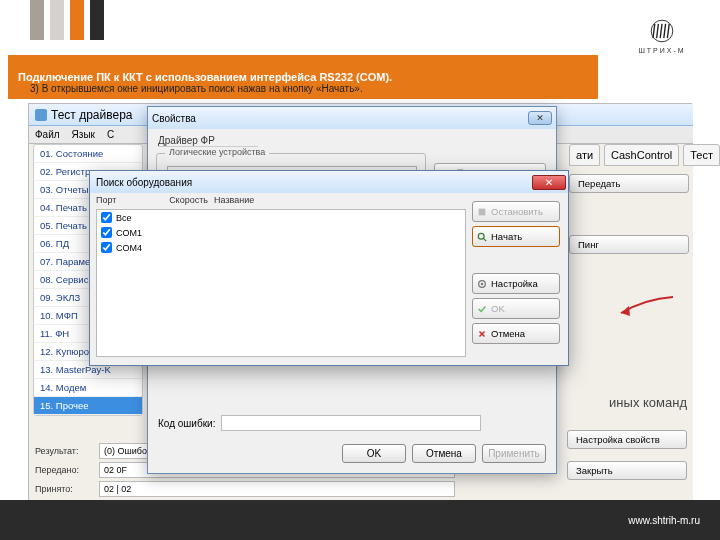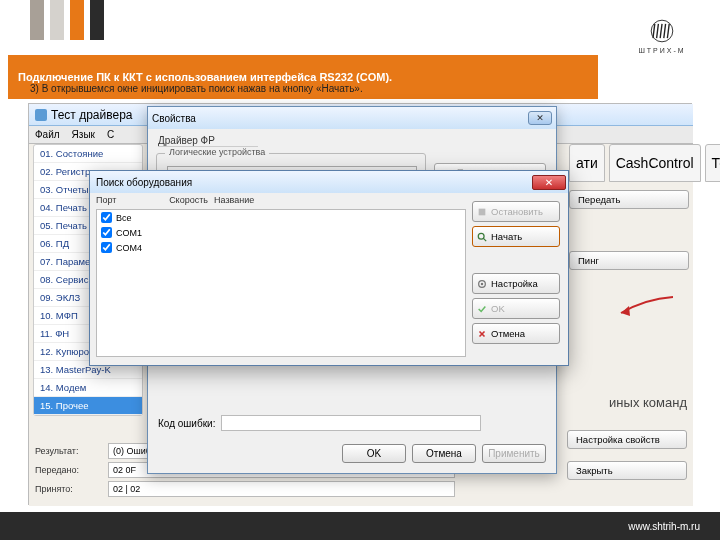--- a/index.html
+++ b/index.html
@@ -27,26 +27,26 @@
   .title-icon { width:12px; height:12px; background:#5b9bd5; border-radius:2px; }
   .title-txt { font-size: 12px; color:#000; }
   .menu { height: 18px; background:#eaeaea; border-bottom:1px solid #bbb; display:flex; gap:12px; padding:0 6px; align-items:center; font-size:10px; }
   
   .sidebar { position:absolute; top:40px; left:4px; width:110px; background:#fff; border:1px solid #ccc; border-radius:3px; }
   .side-item { padding: 3px 6px; border-bottom:1px solid #eee; font-size:9.5px; color:#1b3f8b; cursor:pointer; }
   .side-item.sel { background:#3c8ee0; color:#fff; }
   
   .right-tabs { position:absolute; top:40px; right:4px; width:120px; }
   .tab-row { display:flex; gap:4px; margin-bottom:8px; }
-  .rt-tab { border:1px solid #bbb; background:#f5f5f5; padding:10px 6px; font-size:14px; border-radius:3px 3px 0 0; }
+  .rt-tab { border:1px solid #bbb; background:#f5f5f5; padding:4px 6px; font-size:11px; border-radius:3px 3px 0 0; }
   .rt-btn { display:block; border:1px solid #aaa; background:linear-gradient(#fff,#e6e6e6); padding:3px 8px; font-size:9.5px; border-radius:3px; margin-bottom:12px; text-align:left; }
   
   .results { position:absolute; bottom:6px; left:6px; width:420px; }
   .res-row { display:flex; margin-bottom:3px; align-items:center; }
-  .res-label { width:73px; font-size:9px; color:#333; }
+  .res-label { width:64px; font-size:9px; color:#333; }
   .res-input { flex:1; border:1px solid #bbb; background:#fff; padding:2px 4px; font-size:9px; height:16px; }
   
   .right-bottom { position:absolute; bottom:14px; right:6px; width:120px; }
   
   
   .props-dialog { position:absolute; top:2px; left:118px; width:410px; height:368px; background:#f0f0f0; border:1px solid #6a8db3; box-shadow:0 4px 14px rgba(0,0,0,.3); }
   .props-title { height:22px; background:linear-gradient(#eef5ff,#cde3f9); display:flex; align-items:center; justify-content:space-between; padding:0 4px; }
   .props-title span { font-size:10px; }
   .win-x { width:24px; height:14px; background:linear-gradient(#d9e8f8,#a8c9ee); border:1px solid #6a8db3; border-radius:3px; color:#333; text-align:center; font-size:9px; line-height:12px; cursor:pointer; }
   .group { position:absolute; left:8px; top:46px; width:270px; height:44px; border:1px solid #bbb; border-radius:3px; background:#f0f0f0; }
@@ -73,21 +73,21 @@
   .chk-row input { width:11px; height:11px; }
   .sd-btns { position:absolute; top:30px; right:8px; width:88px; display:flex; flex-direction:column; gap:4px; }
   .sd-btn { border:1px solid #999; background:linear-gradient(#fff,#e6e6e6); padding:4px 4px; font-size:9.5px; border-radius:3px; display:flex; align-items:center; gap:4px; cursor:pointer; }
   .sd-btn.dis { color:#aaa; }
   .sd-btn.start { border:1.5px solid #bf5c00; }
   .spacer { height:18px; }
   .ic { width:10px;height:10px; display:inline-block; }
   
   .arrow { position:absolute; z-index:6; top:191px; left:586px; width:60px; height:30px; pointer-events:none; }
   
-  .footer-bar { position:absolute; bottom:0; left:0; width:720px; height:28px; background:#2b2b2b; color:#fff; font-size:10px; display:flex; align-items:center; justify-content:flex-end; padding-right:20px; }
+  .footer-bar { position:absolute; bottom:0; left:0; width:720px; height:40px; background:#2b2b2b; color:#fff; font-size:10px; display:flex; align-items:center; justify-content:flex-end; padding-right:20px; }
   
 </style>
 </head>
 <body>
 
 <div class="top-stripes">
   <div class="s s1"></div>
     <div class="s s2"></div>
     <div class="s s3"></div>
     <div class="s s4"></div>

